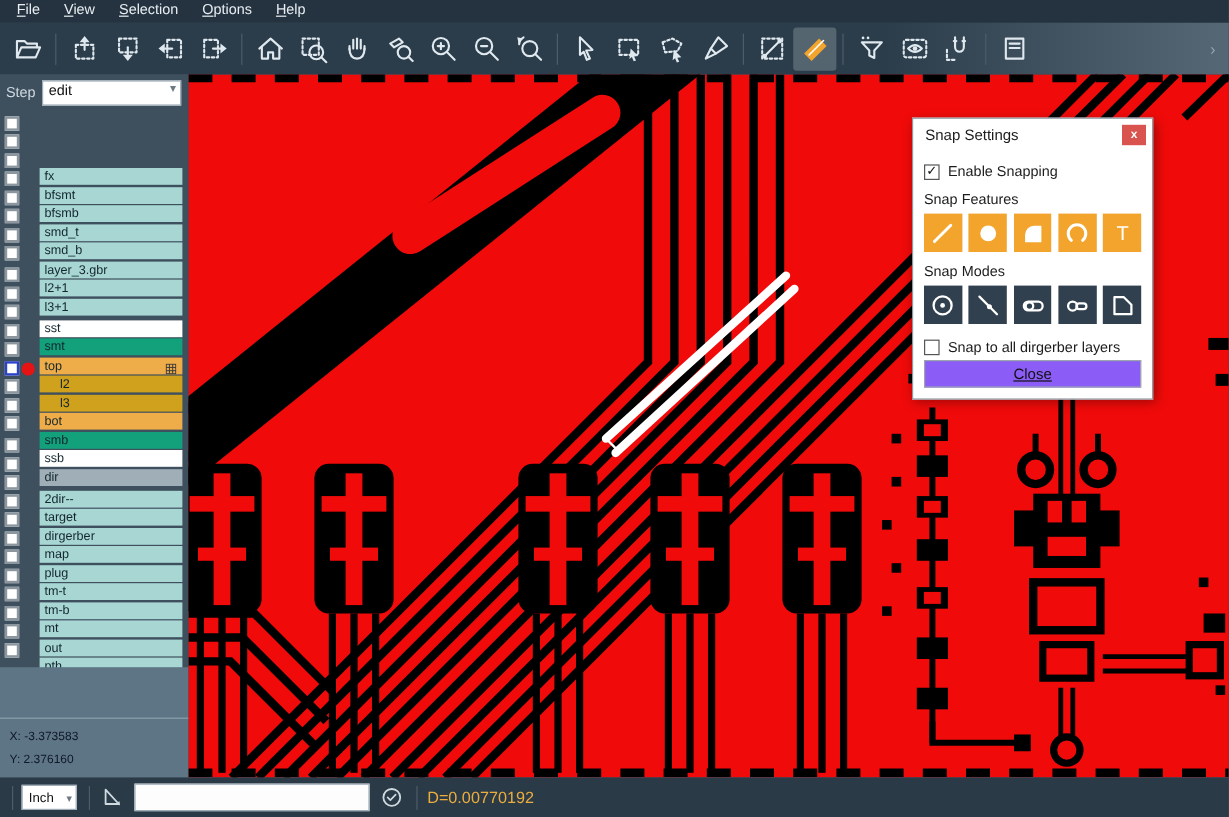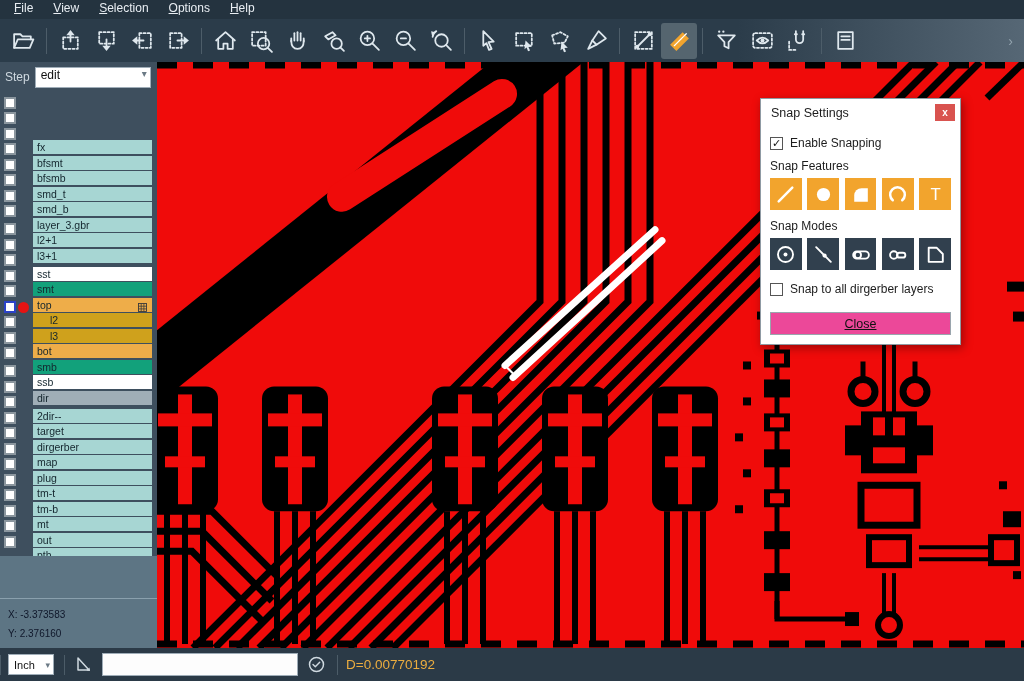--- a/index.html
+++ b/index.html
@@ -64,26 +64,26 @@
   .chk { width:13px; height:13px; background:#fff; border:1.5px solid #555; font-size:11px;
     line-height:11px; text-align:center; color:#111; flex:0 0 auto; }
   .sec { font-size:12px; color:#1c1c1c; margin:9px 0 5px; }
   .iconrow { display:flex; gap:5.5px; }
   .fbtn { width:32px; height:32px; background:#f2a42d; display:flex; align-items:center; justify-content:center; }
   .mbtn { width:32px; height:32px; background:#31404e; display:flex; align-items:center; justify-content:center; }
   .gicon { width:23px; height:23px; stroke:#fff; fill:none; stroke-width:2.4; stroke-linecap:round; stroke-linejoin:round; }
   .gicon .wfill { fill:#fff; stroke:none; }
   .mico { width:23px; height:23px; stroke:#fff; fill:none; stroke-width:1.8; stroke-linecap:round; stroke-linejoin:round; }
   .mico .wfill { fill:#fff; stroke:none; }
-  .closebtn { margin-top:16px; width:100%; height:23px; background:#ec4899; border:1px solid #9aa5ad;
+  .closebtn { margin-top:4px; width:100%; height:23px; background:#8b5cf6; border:1px solid #9aa5ad;
     font-size:12.5px; color:#111; display:flex; align-items:center; justify-content:center;text-decoration:underline; }
 
   
   .statusbar { position:absolute; left:0; bottom:0; width:1024px; height:33px; background:#2b3a47;
-    display:flex; align-items:center; }
+    display:flex; align-items:center; padding-left:10px; }
   .ssep { width:1px; height:20px; background:#4c5c68; flex:0 0 auto; }
   .unitselect { margin-left:7px; width:46px; height:21px; background:#fff; border:1px solid #9fadb8;
     display:flex; align-items:center; justify-content:space-between; padding:0 3px 0 5px; font-size:11px; color:#111; }
   .unitselect .chev { color:#6b7a85; font-size:9px; }
   .sicon { width:21px; height:21px; stroke:#cfd9e0; fill:none; stroke-width:1.5; stroke-linecap:round; stroke-linejoin:round; }
   .measureinput { width:196px; height:23px; border:1px solid #9fadb8; background:#fdfdfd; font-size:12px; padding:0 5px; }
   .dlabel { margin-left:8px; color:#ecad3f; font-size:13.5px; }
   .m8 { margin-left:8px; } .m10 { margin-left:10px; }
 </style>
 </head>

